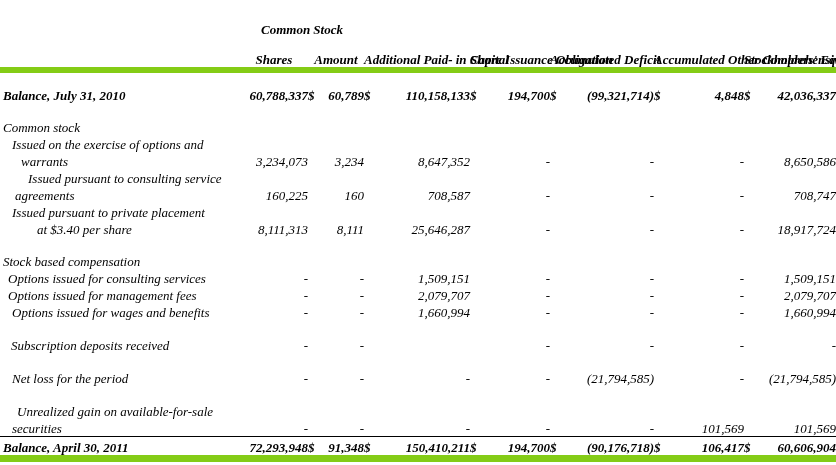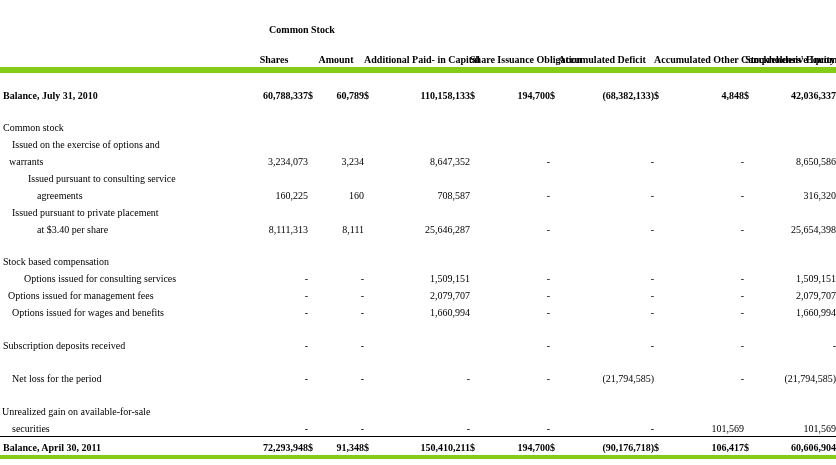--- a/index.html
+++ b/index.html
@@ -11,23 +11,24 @@
     width: 836px;
     height: 465px;
     overflow: hidden;
     font-family: "Liberation Serif", "DejaVu Serif", serif;
     color: #000000;
   }
   table.stmt {
     border-collapse: collapse;
     table-layout: fixed;
     width: 836px;
-    font-size: 10px;
+    font-size: 13px;
     line-height: 15px;
     margin-top: 2px;
+    font-style: italic;
   }
   table.stmt th, table.stmt td {
     padding: 0;
     white-space: nowrap;
     overflow: visible;
     vertical-align: bottom;
   }
   thead th {
     font-weight: bold;
     text-align: center;
@@ -39,21 +40,21 @@
   thead tr.hr1 { height: 35px; }
   thead tr.hr2 { height: 33px; }
   td.lbl   { text-align: left; }
   td.num   { text-align: right; padding-right: 2px; }
   td.dollar{ text-align: left; padding-left: 4px; }
   tr.trow  { height: 17px; }
   tr.spacer td { border: 0; }
   tr.bold td { font-weight: bold; }
   tr.final td {
     border-top: 1px solid #000;
-    border-bottom: 4px solid #84cc16;
+    border-bottom: 7px solid #84cc16;
     height: 18px;
   }
 </style>
 </head>
 <body>
 
 <table class="stmt">
   <colgroup>
     <col style="width:240px">
     <col style="width:68px">
@@ -100,21 +101,21 @@
       <tr class="trow bold">
         <td class="lbl" style="padding-left: 3px; margin-top: 41px;">Balance, July 31, 2010</td>
         <td class="num">60,788,337</td>
         <td class="dollar">$</td>
         <td class="num">60,789</td>
         <td class="dollar">$</td>
         <td class="num">110,158,133</td>
         <td class="dollar">$</td>
         <td class="num">194,700</td>
         <td class="dollar">$</td>
-        <td class="num">(68,382,133)</td>
+        <td class="num">(99,321,714)</td>
         <td class="dollar">$</td>
         <td class="num">4,848</td>
         <td class="dollar">$</td>
         <td class="num">42,036,337</td>
       </tr>
       <tr class="spacer" style="height: 15px;">
         <td colspan="14"></td>
       </tr>
       <tr class="trow">
         <td class="lbl" style="padding-left: 3px;">Common stock</td>
@@ -142,21 +143,21 @@
         <td class="dollar"></td>
         <td class="num"></td>
         <td class="dollar"></td>
         <td class="num"></td>
         <td class="dollar"></td>
         <td class="num"></td>
         <td class="dollar"></td>
         <td class="num"></td>
       </tr>
       <tr class="trow">
-        <td class="lbl" style="padding-left: 9px;">warrants</td>
+        <td class="lbl" style="padding-left: 21px;">warrants</td>
         <td class="num">3,234,073</td>
         <td class="dollar"></td>
         <td class="num">3,234</td>
         <td class="dollar"></td>
         <td class="num">8,647,352</td>
         <td class="dollar"></td>
         <td class="num">-</td>
         <td class="dollar"></td>
         <td class="num">-</td>
         <td class="dollar"></td>
@@ -174,34 +175,34 @@
         <td class="dollar"></td>
         <td class="num"></td>
         <td class="dollar"></td>
         <td class="num"></td>
         <td class="dollar"></td>
         <td class="num"></td>
         <td class="dollar"></td>
         <td class="num"></td>
       </tr>
       <tr class="trow">
-        <td class="lbl" style="padding-left: 37px;">agreements</td>
+        <td class="lbl" style="padding-left: 15px;">agreements</td>
         <td class="num">160,225</td>
         <td class="dollar"></td>
         <td class="num">160</td>
         <td class="dollar"></td>
         <td class="num">708,587</td>
         <td class="dollar"></td>
         <td class="num">-</td>
         <td class="dollar"></td>
         <td class="num">-</td>
         <td class="dollar"></td>
         <td class="num">-</td>
         <td class="dollar"></td>
-        <td class="num">316,320</td>
+        <td class="num">708,747</td>
       </tr>
       <tr class="trow">
         <td class="lbl" style="padding-left: 12px;">Issued pursuant to private placement</td>
         <td class="num"></td>
         <td class="dollar"></td>
         <td class="num"></td>
         <td class="dollar"></td>
         <td class="num"></td>
         <td class="dollar"></td>
         <td class="num"></td>
@@ -219,21 +220,21 @@
         <td class="num">8,111</td>
         <td class="dollar"></td>
         <td class="num">25,646,287</td>
         <td class="dollar"></td>
         <td class="num">-</td>
         <td class="dollar"></td>
         <td class="num">-</td>
         <td class="dollar"></td>
         <td class="num">-</td>
         <td class="dollar"></td>
-        <td class="num">25,654,398</td>
+        <td class="num">18,917,724</td>
       </tr>
       <tr class="spacer" style="height: 15px;">
         <td colspan="14"></td>
       </tr>
       <tr class="trow">
         <td class="lbl" style="padding-left: 3px;">Stock based compensation</td>
         <td class="num"></td>
         <td class="dollar"></td>
         <td class="num"></td>
         <td class="dollar"></td>
@@ -241,21 +242,21 @@
         <td class="dollar"></td>
         <td class="num"></td>
         <td class="dollar"></td>
         <td class="num"></td>
         <td class="dollar"></td>
         <td class="num"></td>
         <td class="dollar"></td>
         <td class="num"></td>
       </tr>
       <tr class="trow">
-        <td class="lbl" style="padding-left: 24px;">Options issued for consulting services</td>
+        <td class="lbl" style="padding-left: 8px;">Options issued for consulting services</td>
         <td class="num">-</td>
         <td class="dollar"></td>
         <td class="num">-</td>
         <td class="dollar"></td>
         <td class="num">1,509,151</td>
         <td class="dollar"></td>
         <td class="num">-</td>
         <td class="dollar"></td>
         <td class="num">-</td>
         <td class="dollar"></td>
@@ -292,21 +293,21 @@
         <td class="num">-</td>
         <td class="dollar"></td>
         <td class="num">-</td>
         <td class="dollar"></td>
         <td class="num">1,660,994</td>
       </tr>
       <tr class="spacer" style="height: 16px;">
         <td colspan="14"></td>
       </tr>
       <tr class="trow">
-        <td class="lbl" style="padding-left: 3px; margin-top: 44px;">Subscription deposits received</td>
+        <td class="lbl" style="padding-left: 11px; margin-top: 44px;">Subscription deposits received</td>
         <td class="num">-</td>
         <td class="dollar"></td>
         <td class="num">-</td>
         <td class="dollar"></td>
         <td class="num"></td>
         <td class="dollar"></td>
         <td class="num">-</td>
         <td class="dollar"></td>
         <td class="num">-</td>
         <td class="dollar"></td>
@@ -330,21 +331,21 @@
         <td class="num">(21,794,585)</td>
         <td class="dollar"></td>
         <td class="num">-</td>
         <td class="dollar"></td>
         <td class="num">(21,794,585)</td>
       </tr>
       <tr class="spacer" style="height: 16px;">
         <td colspan="14"></td>
       </tr>
       <tr class="trow">
-        <td class="lbl" style="padding-left: 2px;">Unrealized gain on available-for-sale</td>
+        <td class="lbl" style="padding-left: 17px;">Unrealized gain on available-for-sale</td>
         <td class="num"></td>
         <td class="dollar"></td>
         <td class="num"></td>
         <td class="dollar"></td>
         <td class="num"></td>
         <td class="dollar"></td>
         <td class="num"></td>
         <td class="dollar"></td>
         <td class="num"></td>
         <td class="dollar"></td>

